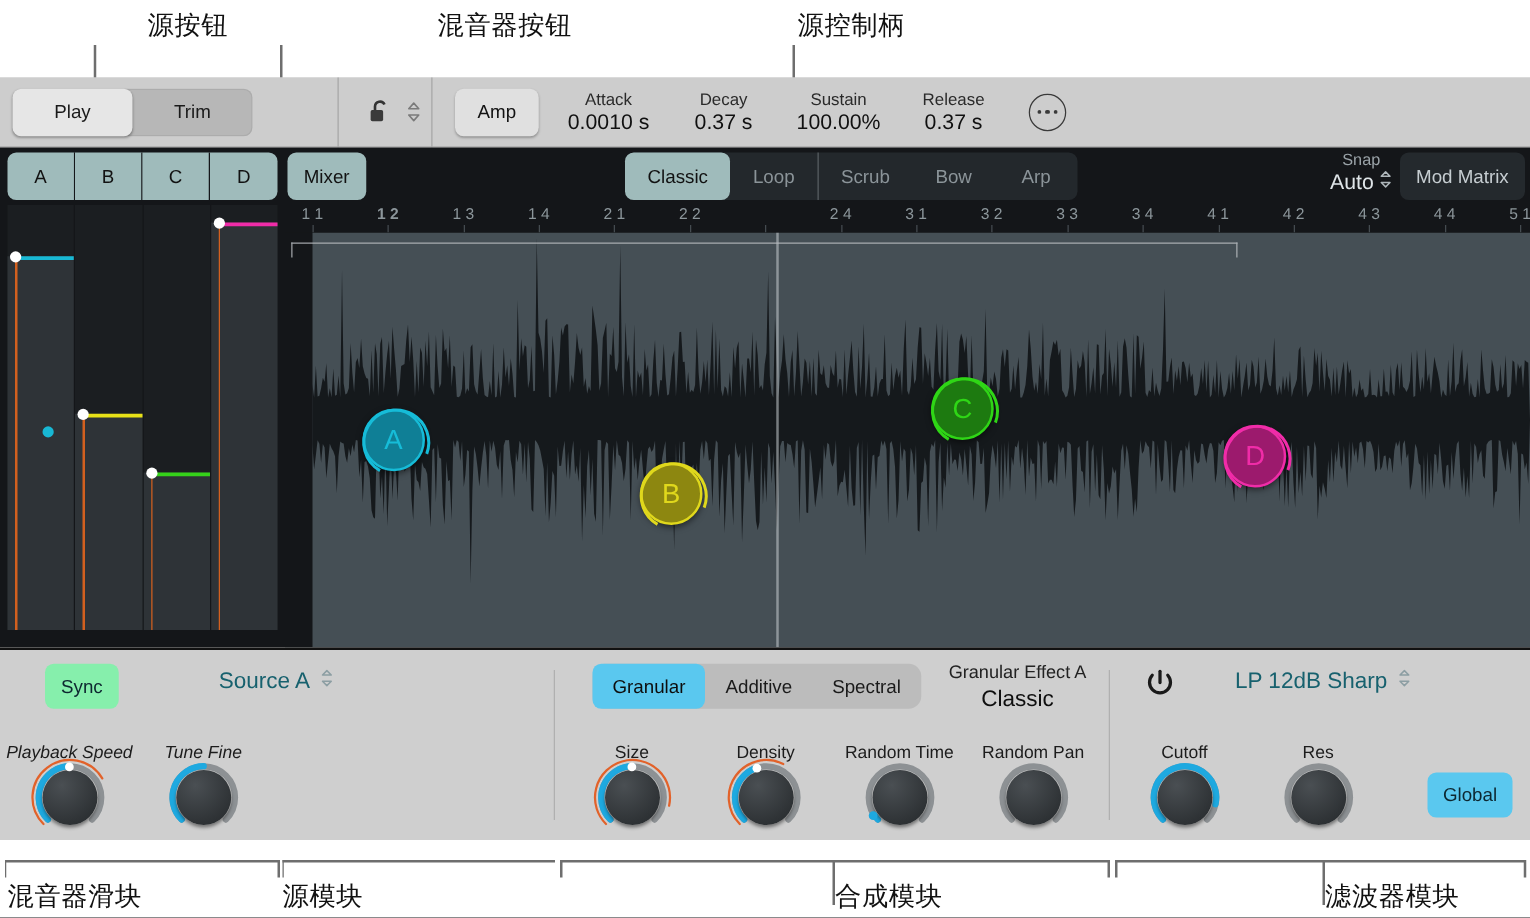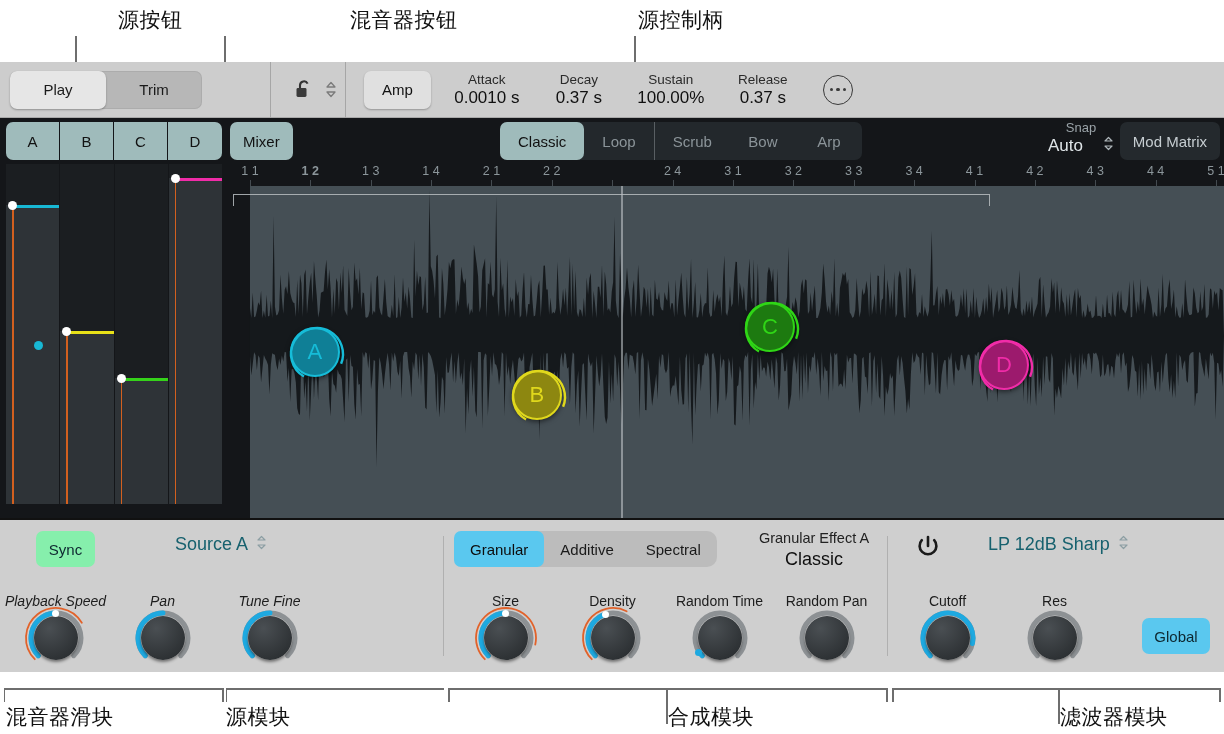--- a/index.html
+++ b/index.html
@@ -192,21 +192,21 @@
   .mode-btn.active{ background:#9fbbbb; color:#111; }
   .mode-sep{ width:1px; height:38px; background:#595f63; }
 
   .snap-box{
     position:absolute; right:110px; top:-2px;
     text-align:center; cursor:pointer;
   }
   .snap-label{ font-size:13px; color:#9aa3a8; line-height:16px; }
   .snap-value{
     font-size:17px; color:#dfe5e8; line-height:20px;
-    display:flex; align-items:center; gap:20px; justify-content:center;
+    display:flex; align-items:center; gap:4px; justify-content:center;
   }
   .modmatrix-btn{
     position:absolute; right:4px; top:0;
     height:38px; padding:0 13px;
     background:#24292d; border-radius:7px;
     display:flex; align-items:center; justify-content:center;
     font-size:15px; color:#c6cdd1; cursor:pointer;
   }
 
   .ruler{
@@ -553,48 +553,37 @@
                 <path d="M15.32 50.68 A25 25 0 1 1 50.68 50.68" fill="none" stroke="#8d9194" stroke-width="5" stroke-linecap="round"></path>
                 <path d="M15.32 50.68 A25 25 0 0 1 33.00 8.00" fill="none" stroke="#1ea9e0" stroke-width="5" stroke-linecap="round"></path>
                 <path d="M11.79 54.21 A30 30 0 1 1 58.82 17.73" fill="none" stroke="#e2622a" stroke-width="1.8" stroke-linecap="round"></path>
                 <line x1="33.0" y1="27.0" x2="33.0" y2="17.0" stroke="#e8eaec" stroke-width="1.8" stroke-linecap="round"></line>
               </svg>
               <div class="knob-body"></div>
               <div class="knob-dot" style="left:22.499999999999993px;top:-2.5px;background:#ffffff;"></div>
             </div>
           </div>
           <div class="knob-cell">
-            <div class="knob-label">Pan</div>
-            <div class="knob">
-              <svg width="66" height="66" viewBox="0 0 66 66">
-                <path d="M15.32 50.68 A25 25 0 1 1 50.68 50.68" fill="none" stroke="#8d9194" stroke-width="5" stroke-linecap="round"></path>
-                <path d="M15.32 50.68 A25 25 0 0 1 33.00 8.00" fill="none" stroke="#1ea9e0" stroke-width="5" stroke-linecap="round"></path>
-                <line x1="33.0" y1="27.0" x2="33.0" y2="17.0" stroke="#e8eaec" stroke-width="1.8" stroke-linecap="round"></line>
-              </svg>
-              <div class="knob-body"></div>
-            </div>
-          </div>
-          <div class="knob-cell">
             <div class="knob-label">Tune Fine</div>
             <div class="knob">
               <svg width="66" height="66" viewBox="0 0 66 66">
                 <path d="M15.32 50.68 A25 25 0 1 1 50.68 50.68" fill="none" stroke="#8d9194" stroke-width="5" stroke-linecap="round"></path>
                 <path d="M15.32 50.68 A25 25 0 0 1 33.00 8.00" fill="none" stroke="#1ea9e0" stroke-width="5" stroke-linecap="round"></path>
                 <line x1="33.0" y1="27.0" x2="33.0" y2="17.0" stroke="#e8eaec" stroke-width="1.8" stroke-linecap="round"></line>
               </svg>
               <div class="knob-body"></div>
             </div>
           </div>
         </div>
     </div>
 
     <div class="panel-div"></div>
 
     <div class="panel" style="width:443px;">
-      <div class="pill-group" id="engine-tabs" style="position:absolute;left:10px;top:11px;border-radius:10px;">
+      <div class="pill-group" id="engine-tabs" style="position:absolute;left:30px;top:11px;border-radius:10px;">
           <div class="pill active">Granular</div>
           <div class="pill">Additive</div>
           <div class="pill">Spectral</div>
         </div>
       <div class="effect-label" style="left:300px;top:9px;width:140px;">
         <div class="effect-title">Granular Effect A</div>
         <div class="effect-value">Classic</div>
       </div>
       <div class="knob-row" id="knobs-synth" style="left:8px;">
           <div class="knob-cell">

